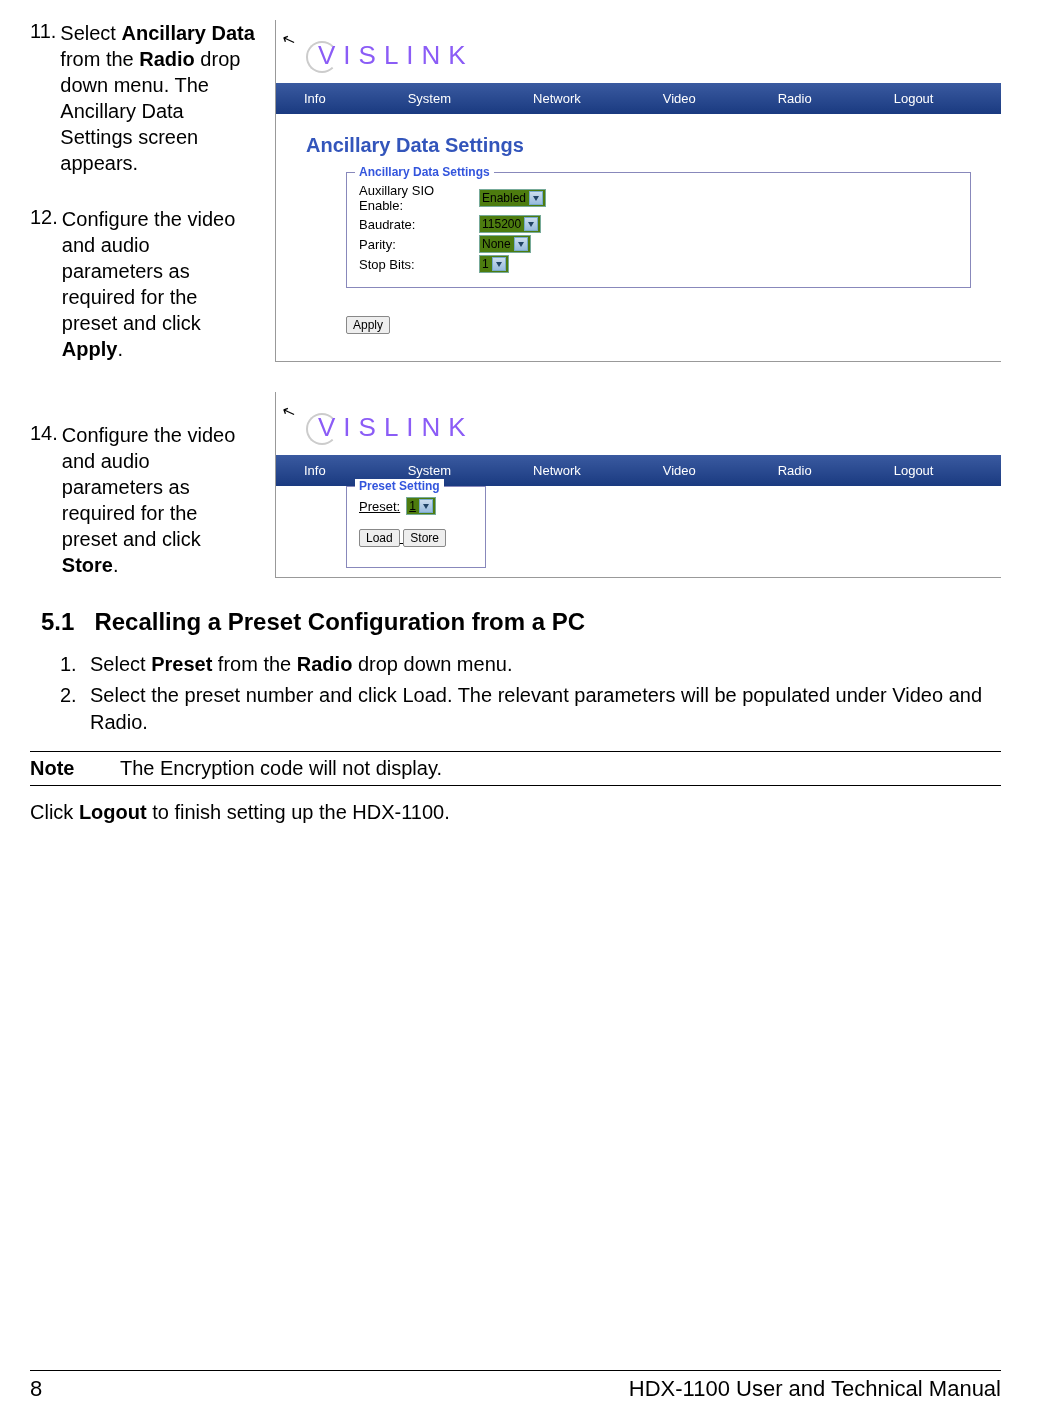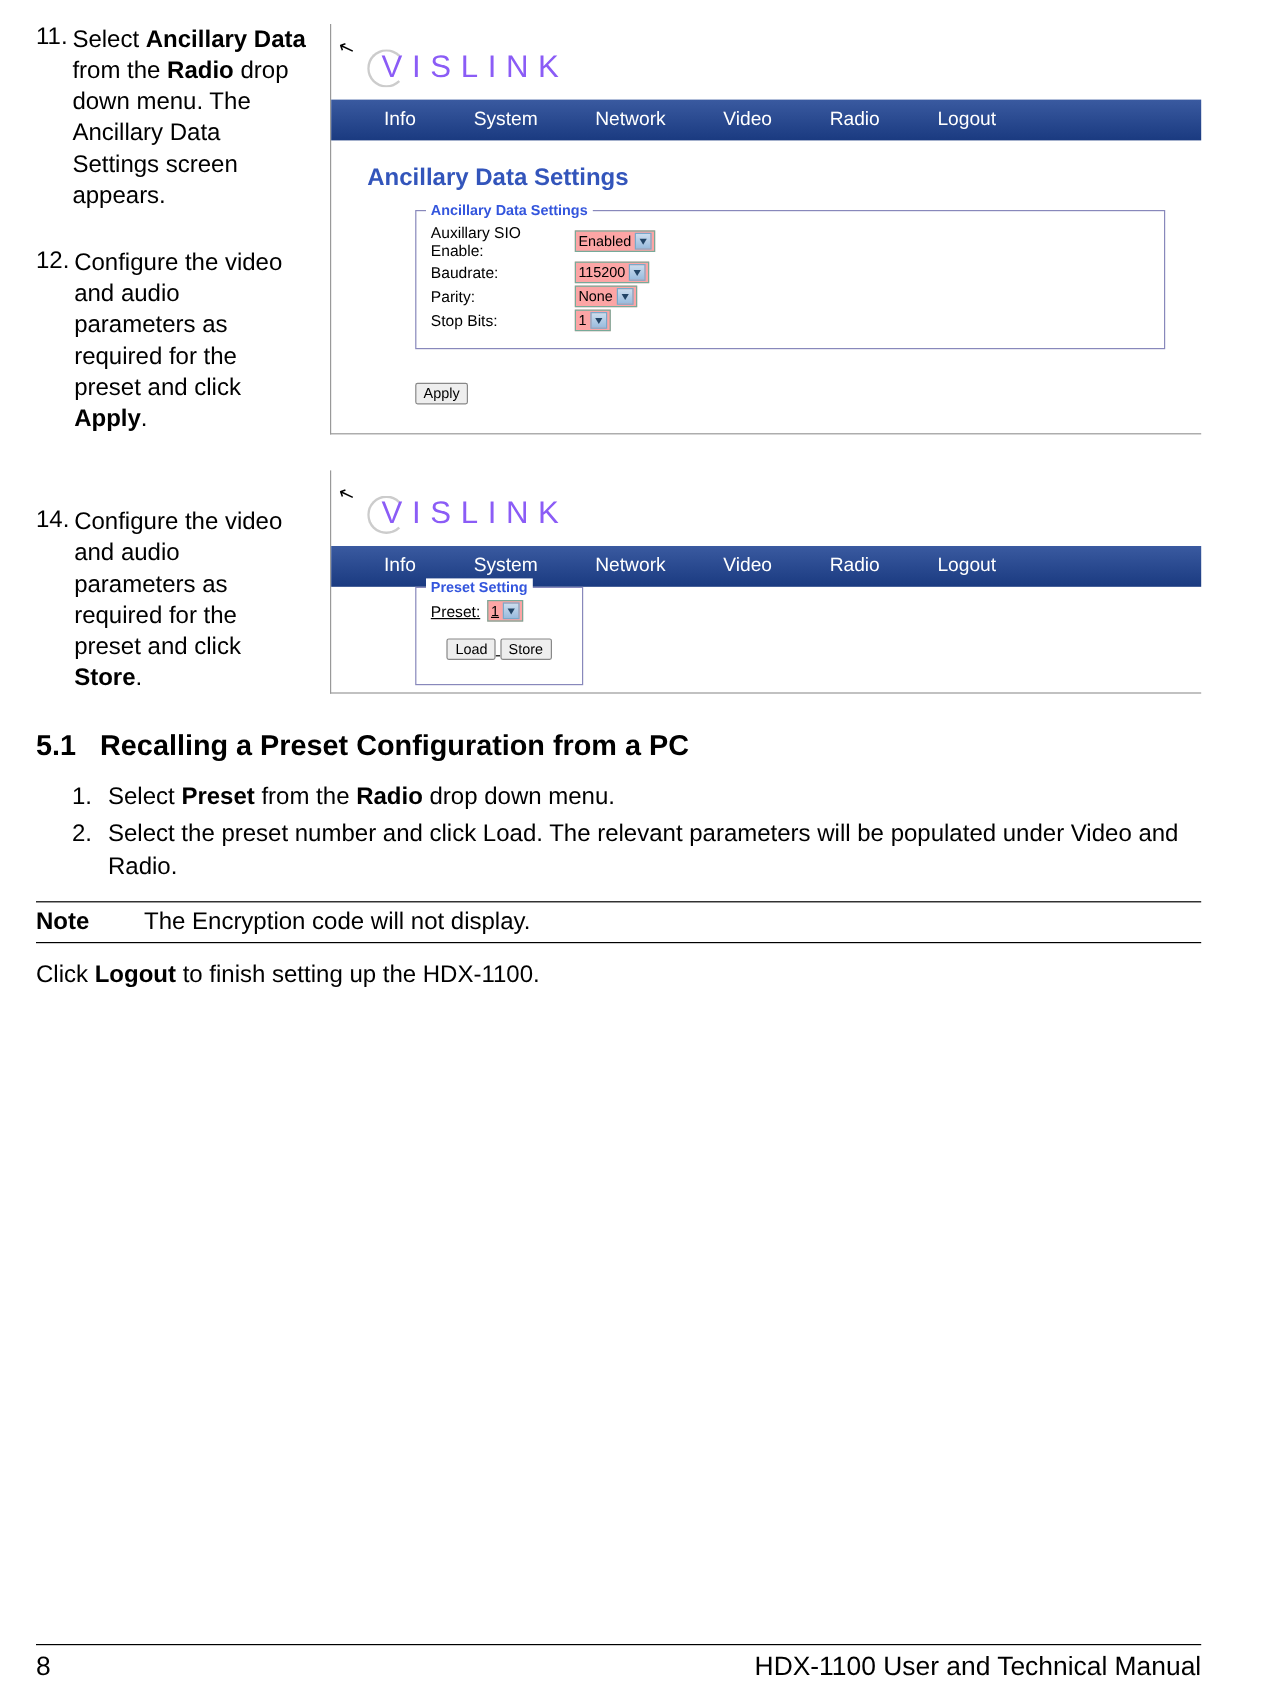--- a/index.html
+++ b/index.html
@@ -62,23 +62,24 @@
       height: 32px;
       border: 2px solid #ccc;
       border-radius: 50%;
       vertical-align: middle;
       margin-right: -20px;
       border-right-color: transparent;
     }
     .menubar {
       background: linear-gradient(#3a5aa0, #2a4a90 50%, #1a3a80);
       display: flex;
-      padding: 4px 20px;
+      padding: 4px 4px;
       color: #fff;
-      font-size: 16px;
+      font-size: 13px;
+      gap: 34px;
     }
     .menubar span {
       padding: 4px 24px;
     }
     .page-title {
       color: #3355bb;
       font-weight: bold;
       font-size: 20px;
       padding: 20px 0 15px 30px;
     }
@@ -102,21 +103,21 @@
       display: flex;
       align-items: center;
       margin: 2px 0;
       font-size: 13px;
     }
     .field-label {
       flex: 0 0 120px;
     }
     .select {
       border: 1px solid #7a9;
-      background: #fca5a5;
+      background: #4d7c0f;
       font-size: 12px;
       padding: 0 2px;
       display: inline-flex;
       align-items: center;
       height: 18px;
     }
     .select-arrow {
       display: inline-block;
       width: 14px;
       height: 14px;
@@ -137,33 +138,33 @@
     .btn {
       border: 1px solid #888;
       background: #eee;
       font-size: 12px;
       padding: 1px 6px;
       border-radius: 2px;
       display: inline-block;
       margin-top: 8px;
     }
     .btn-row { margin-left: 70px; margin-top: 20px; margin-bottom: 10px;}
-    .fieldset2 .btn-row { margin-left: 0; margin-top: 6px; text-align: center; }
+    .fieldset2 .btn-row { margin-left: 0; margin-top: 6px; }
     .preset-field {
       margin: 0 30px 0 70px;
       border: 1px solid #88b;
       padding: 8px 12px 10px 12px;
       position: relative;
       width: 140px;
       text-decoration: underline;
     }
     .heading {
       font-size: 24px;
       font-weight: bold;
-      margin: 30px 0 15px 0;
+      margin: 30px 0 15px 11px;
     }
     .sec-num { margin-right: 20px; }
     .ol-step {
       display: flex;
       margin: 4px 0 4px 30px;
       line-height: 1.35;
     }
     .ol-num { flex: 0 0 30px; }
     .ol-body { flex: 1; }
     .note-box {

